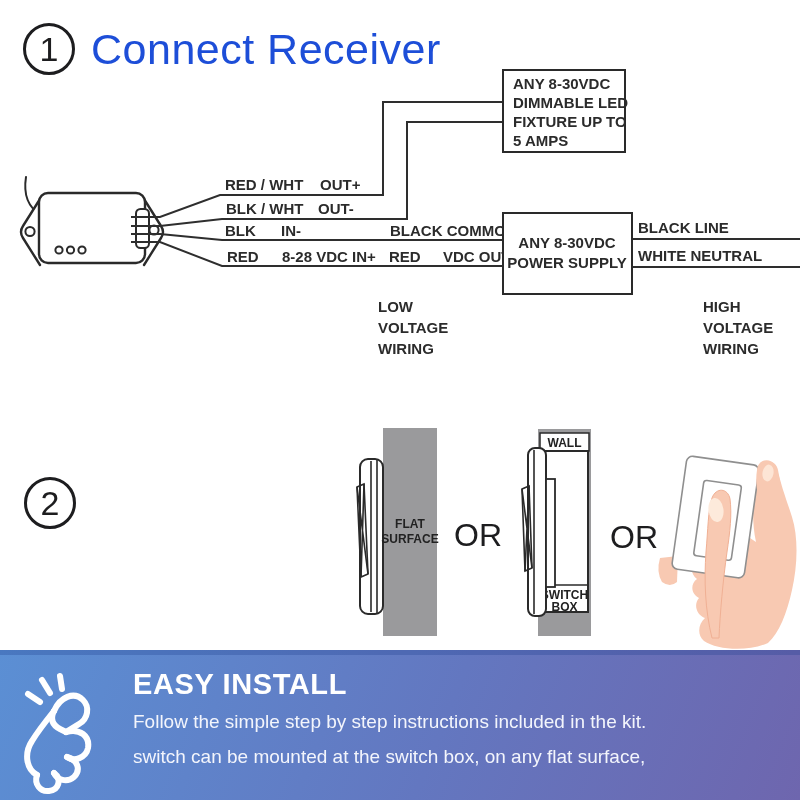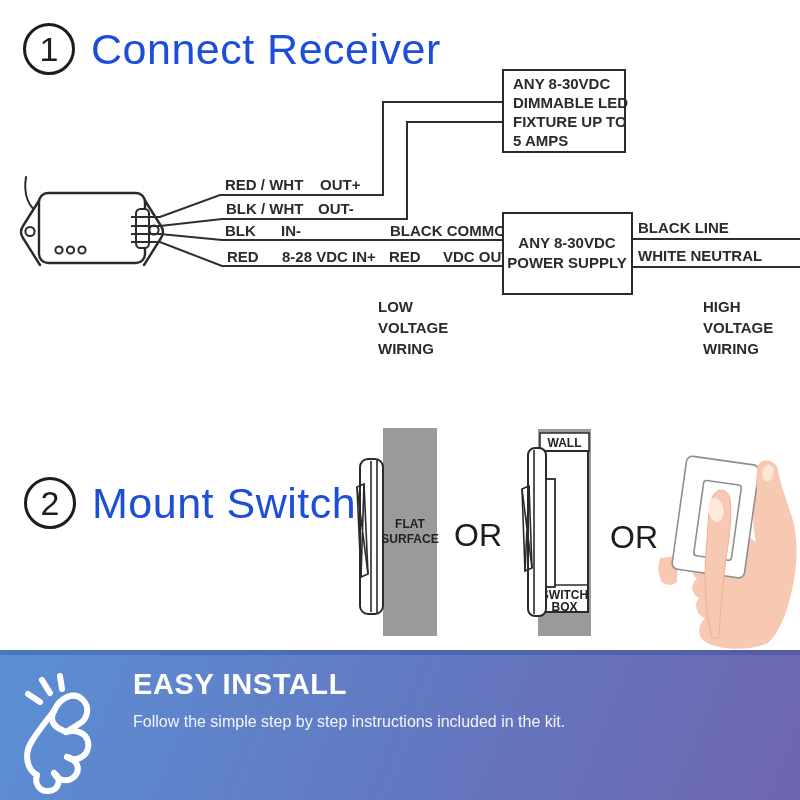--- a/index.html
+++ b/index.html
@@ -26,21 +26,21 @@
   .banner::before{
     content:"";position:absolute;left:0;top:0;width:100%;height:5px;
     background:rgba(30,60,140,0.28);
   }
   .banner-text{position:absolute;left:133px;top:6px;color:#ffffff;}
   .banner-title{
     font-size:29px;font-weight:700;letter-spacing:0.6px;color:#ffffff;
     margin:12px 0 4px 0;
   }
   .banner-line{
-    font-size:16px;line-height:26.5px;color:#f3f5fc;white-space:nowrap;margin-top:8px;
+    font-size:19px;line-height:26.5px;color:#f3f5fc;white-space:nowrap;margin-top:8px;
   }
   .snap-svg{position:absolute;left:14px;top:10px;}
 </style>
 </head>
 <body>
 
 <svg id="diagram-svg" width="800" height="650" viewBox="0 0 800 650">
 
   <g fill="none" stroke="#2a2a2a" stroke-width="2.4" stroke-linecap="round" stroke-linejoin="round">
 
@@ -191,34 +191,34 @@
   <div class="step-badge">
     <span>1</span>
   </div>
   <div class="step-title">Connect Receiver</div>
 </div>
 
 <div class="step-header" style="left:24px;top:477px;">
   <div class="step-badge">
     <span>2</span>
   </div>
-  <div class="step-title">Mount Switch</div>
 </div>
 
 <div class="banner">
   <svg class="snap-svg" width="105" height="135" viewBox="0 0 105 135">
     <g stroke="#ffffff" stroke-width="6" fill="none" stroke-linecap="round" stroke-linejoin="round">
       <line x1="36" y1="33" x2="28" y2="20"></line>
       <line x1="48" y1="29" x2="46" y2="16"></line>
       <line x1="26" y1="42" x2="14" y2="34"></line>
       <path d="M40,51 C46,37 60,31 69,40 C76,47 74,59 65,64 L52,72"></path>
       <path d="M40,51 C36,59 38,65 46,69 L52,72"></path>
       <path d="M52,72 C66,68 76,76 74,88 C72,98 60,102 53,97"></path>
       <path d="M53,97 C64,100 67,110 60,117 C53,123 43,120 40,113"></path>
       <path d="M40,113 C48,119 45,130 35,131 C26,132 20,124 23,115"></path>
       <path d="M23,115 C12,109 10,93 18,81 C24,71 32,61 40,51"></path>
     </g>
   </svg>
   <div class="banner-text">
     <div class="banner-title">EASY INSTALL</div>
     <div class="banner-line">Follow the simple step by step instructions included in the kit.</div>
+    <div class="banner-line">switch can be mounted at the switch box, on any flat surface,</div>
   </div>
 </div>
 
 </body></html>

